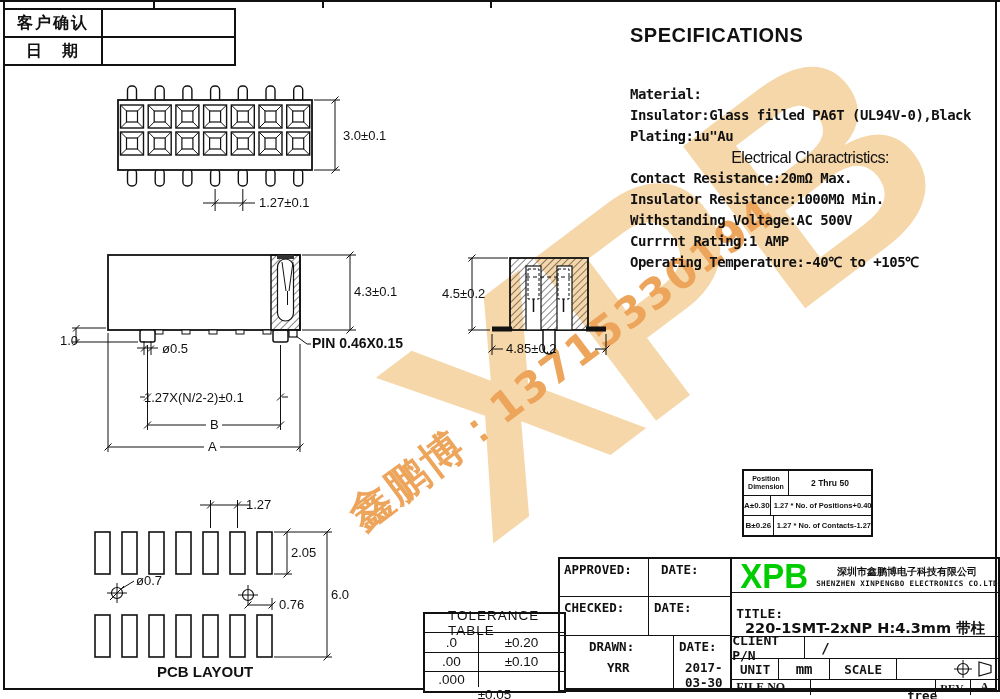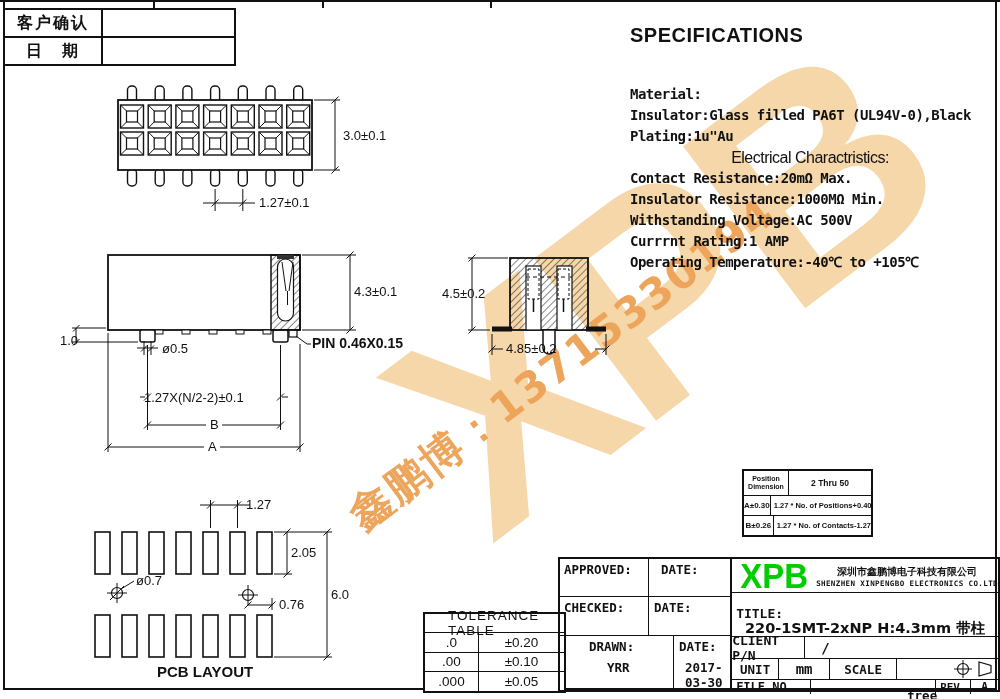--- a/index.html
+++ b/index.html
@@ -43,21 +43,21 @@
   .ptable .pc2{flex:1;display:flex;align-items:center;}
   .ptable .ph{height:24px;font-size:7px;line-height:8px;}
   .ptable .pr{height:19px;font-size:8px;}
   .ptable .pc2 span{padding-left:3px;font-size:7.5px;white-space:nowrap;}
   .ptable .ph .pc2{justify-content:center;}
   .ptable .ph .pc2 span{font-size:8.5px;padding-left:0;}
   
   .ttable{left:423px;top:612px;width:139px;border:2px solid #111;z-index:2;background:#fff;font-size:13.5px;}
   .ttable .th{height:18px;display:flex;align-items:center;justify-content:center;border-bottom:1.5px solid #111;letter-spacing:1px;padding-left:23px;}
   .ttable .trow{display:flex;height:18.5px;border-bottom:1.5px solid #111;}
-  .ttable .trow:last-child{border-bottom:none;}
+  .ttable .trow:last-child{border-bottom:none;flex-direction:column;}
   .ttable .td1{width:53px;border-right:1.5px solid #111;display:flex;align-items:center;justify-content:center;}
   .ttable .td2{flex:1;display:flex;align-items:center;justify-content:center;}
   
   .tblock{left:558px;top:557px;width:438px;height:131px;border:2px solid #111;z-index:2;display:flex;
           font-family:"DejaVu Sans Mono","Liberation Mono",monospace;background:transparent;}
   .tb-left{width:177px;border-right:2px solid #111;display:flex;flex-direction:column;}
   .tb-lrow{display:flex;border-bottom:1.5px solid #111;}
   .tb-lrow:last-child{border-bottom:none;flex:1;margin-left:25px;}
   .tb-lcell{width:84px;border-right:1.5px solid #111;padding:3px 0 0 4px;font-weight:bold;font-size:12.5px;}
   .tb-rcell{flex:1;padding:3px 0 0 5px;font-weight:bold;font-size:12.5px;}
@@ -72,21 +72,21 @@
   .tb-title-label{font-weight:bold;font-size:13px;padding:1px 0 0 4px;}
   .tb-title-value{text-align:center;font-weight:bold;font-size:14.5px;margin-top:-2px;
                   font-family:"DejaVu Sans",sans-serif;white-space:nowrap;}
   .tb-client-row{height:21px;border-bottom:1.5px solid #111;display:flex;}
   .tb-client-lab{width:72px;border-right:1.5px solid #111;font-weight:bold;font-size:13px;display:flex;align-items:center;}
   .tb-client-val{flex:1;font-weight:bold;font-size:14px;display:flex;align-items:center;padding-left:16px;}
   .tb-unit-row{height:20px;border-bottom:1.5px solid #111;display:flex;}
   .tb-unit-row .uc{border-right:1.5px solid #111;display:flex;align-items:center;justify-content:center;
                    font-weight:bold;font-size:12.5px;}
   .tb-unit-row .uc:last-child{border-right:none;}
-  .tb-file-row{flex:1;display:flex;}
+  .tb-file-row{flex:1;display:flex;font-family:Liberation Serif, serif;}
   .tb-file-row .fc{border-right:1.5px solid #111;display:flex;align-items:center;font-weight:bold;font-size:12px;padding-left:4px;}
   .tb-file-row .fc:last-child{border-right:none;}
   .syms{display:flex;align-items:center;justify-content:center;gap:2px;}
 </style>
 </head>
 <body>
 
 <div class="page">
 
   <div class="wm-logo">XPB</div>

